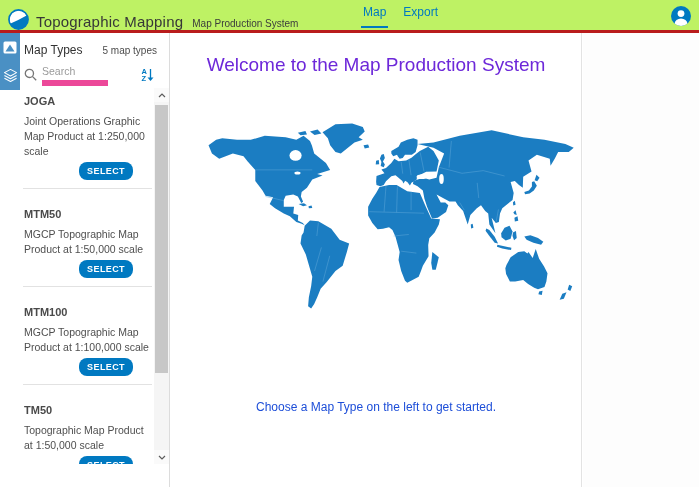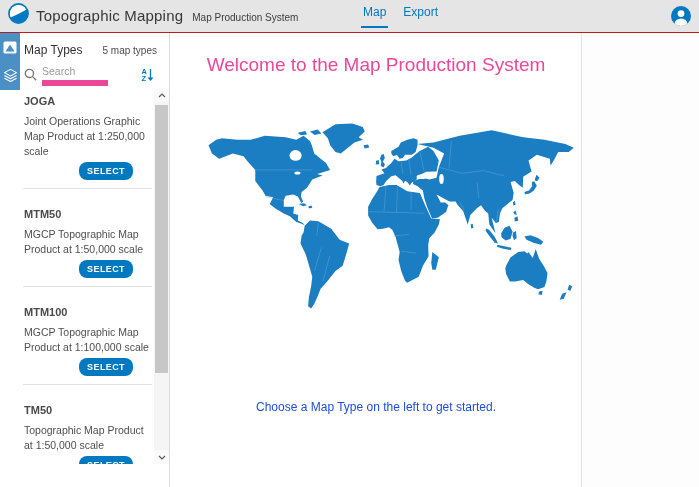--- a/index.html
+++ b/index.html
@@ -2,21 +2,21 @@
 <html><head>
 <meta charset="utf-8">
 <style>
   * { box-sizing: border-box; margin: 0; padding: 0; }
   html,body { width:699px; height:487px; overflow:hidden; background:#fff;
     font-family:"Liberation Sans", sans-serif; }
   .app { position:relative; width:699px; height:487px; background:#fff; }
 
   
   .header { position:absolute; left:0; top:0; width:699px; height:33px;
-    background:#e5e5e5; border-bottom:1px solid #b91c1c; display:flex; align-items:flex-start; }
+    background:#bef264; border-bottom:3px solid #b91c1c; display:flex; align-items:flex-end; }
   .brand { display:flex; align-items:baseline; }
   .logo { position:relative; top:3px; margin:0 7px 0 8px; }
   .app-title { font-size:15px; font-weight:500; color:#373737; letter-spacing:.2px; }
   .app-subtitle { font-size:10px; color:#3c3c3c; margin-left:9px; }
   .tabs { position:absolute; left:361px; top:0; height:24px; display:flex; align-items:center; }
   .tab { font-size:12px; color:#0079c1; text-decoration:none; padding:9px 2px 7px 2px;
     margin-right:13px; border-bottom:2px solid transparent; cursor:pointer; }
   .tab.active { border-bottom:2px solid #0079c1; }
   .avatar { position:absolute; right:8px; top:6px; width:20px; height:20px; cursor:pointer; }
 
@@ -57,21 +57,21 @@
     align-items:center; justify-content:center; cursor:pointer; background:#fafafa; }
   .scroll-arrow.up { top:0; }
   .scroll-arrow.down { bottom:0; }
   .scroll-thumb { position:absolute; left:1px; top:17px; width:13px; height:268px;
     background:#c7c7c7; cursor:pointer; }
 
   
   .main { position:absolute; left:171px; top:33px; width:411px; height:454px;
     background:#fff; border-right:1px solid #e3e3e3; display:flex;
     flex-direction:column; align-items:center; }
-  .welcome-title { margin-top:21px; font-size:19px; font-weight:400; color:#ec4899; }
+  .welcome-title { margin-top:21px; font-size:19px; font-weight:400; color:#6d28d9; }
   .world-map { margin-top:46px; width:380px; height:190px; transform:translateX(10px); }
   .caption { margin-top:88px; font-size:12px; color:#1d4ed8; }
 
   .right-gutter { position:absolute; left:583px; top:33px; width:116px; height:454px; background:#fdfdfd; }
 </style>
 </head>
 <body>
 
 <div class="app">
 

